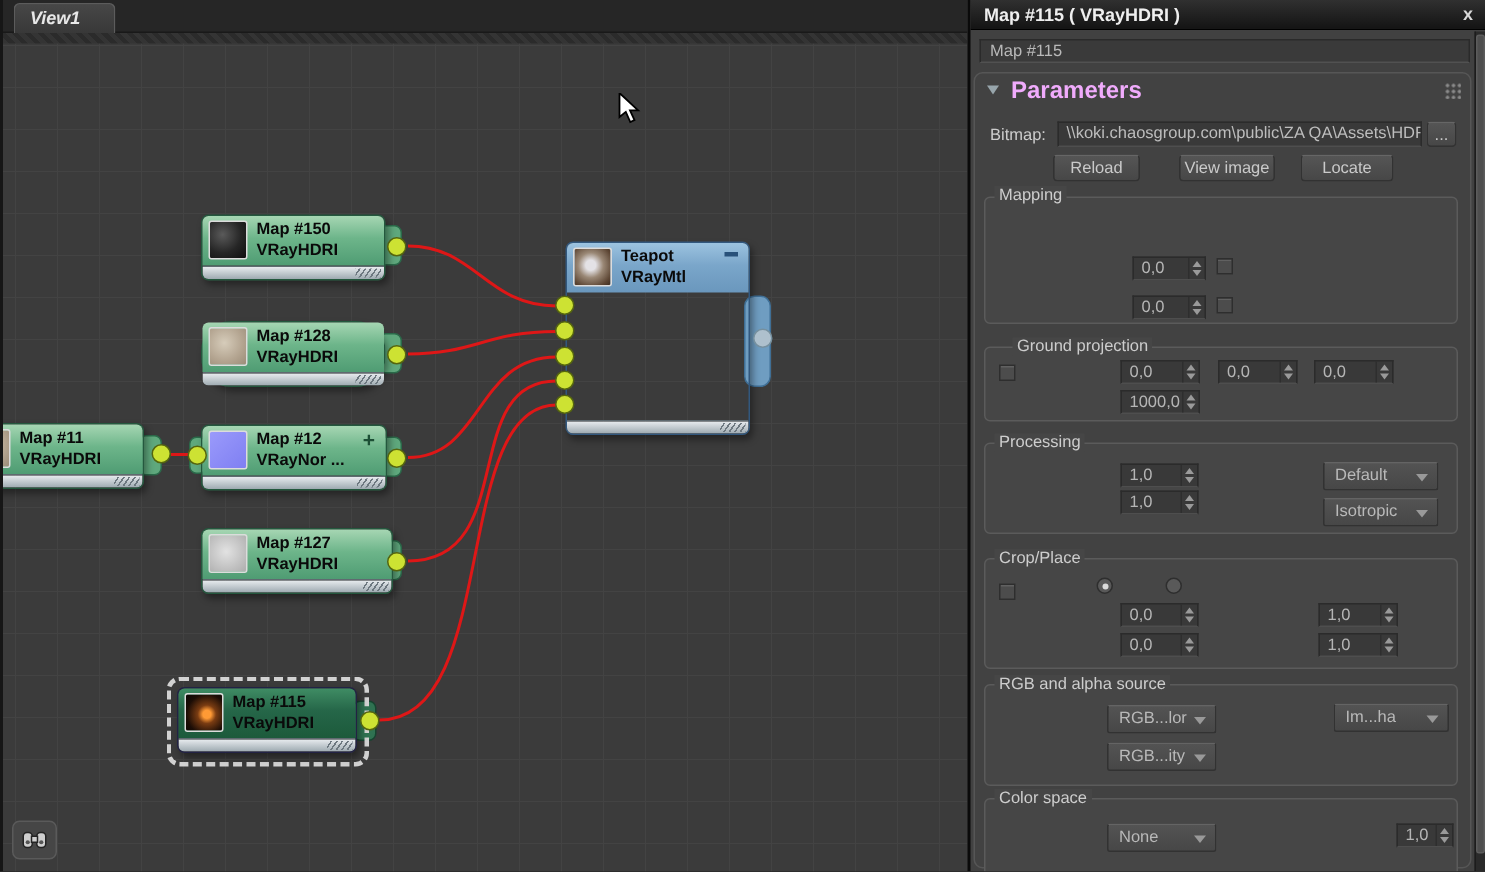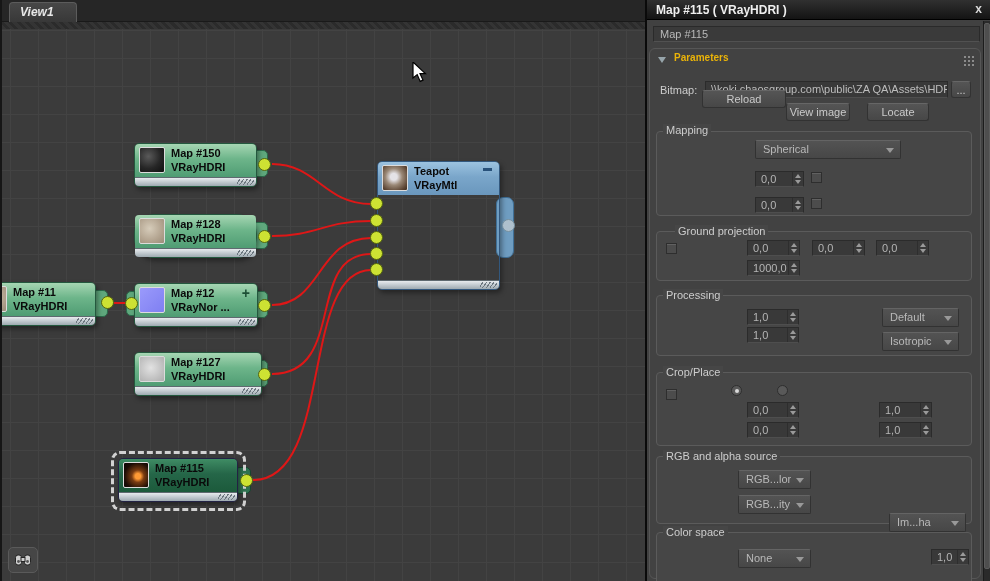--- a/index.html
+++ b/index.html
@@ -58,21 +58,21 @@
     border-left:2px solid #0a0a0a;font-size:11px;color:#cdcdcd;}
   #ptitle{position:absolute;left:0;top:0;width:345px;height:20px;
     background:linear-gradient(#303030,#141414);border-bottom:1px solid #000;}
   #ptitle .t{position:absolute;left:9px;top:3px;font-size:12px;font-weight:bold;color:#efefef;}
   #ptitle .x{position:absolute;right:10px;top:2px;font-size:12px;font-weight:bold;color:#d8d8d8;cursor:default;}
   #namefield{position:absolute;left:6px;top:26px;width:327px;height:16px;background:#3a3a3a;
     border:1px solid #2a2a2a;border-bottom-color:#515151;color:#b9b9b9;padding:1px 0 0 6px;font-size:11px;}
   #rollout{position:absolute;left:2px;top:48px;width:332px;height:531px;border:1px solid #565656;border-radius:6px;background:#424242;}
   .tri{position:absolute;left:11px;top:57px;width:0;height:0;z-index:3;
     border-left:4px solid transparent;border-right:4px solid transparent;border-top:6px solid #97a5ab;}
-  #rollout-title{position:absolute;left:27px;top:52px;font-size:10px;font-weight:bold;color:#eab308;z-index:3;}
+  #rollout-title{position:absolute;left:27px;top:52px;font-size:16px;font-weight:bold;color:#f0abfc;z-index:3;}
   #dots{position:absolute;left:316px;top:55px;width:11px;height:11px;z-index:3;
     background-image:radial-gradient(#8b8b8b 1px,transparent 1.2px);background-size:4px 4px;}
 
   .lbl{position:absolute;text-align:right;white-space:nowrap;color:#cdcdcd;}
   .lbl.l{text-align:left;}
   .field{position:absolute;background:#393939;border:1px solid #2b2b2b;border-bottom-color:#4e4e4e;
     color:#bdbdbd;padding:1px 0 0 5px;white-space:nowrap;overflow:hidden;}
   .btn{position:absolute;background:linear-gradient(#555,#474747);border:1px solid #323232;
     border-top-color:#666;border-radius:3px;color:#cacaca;text-align:center;padding-top:2px;}
   .grp{position:absolute;border:1px solid #5b5b5b;border-radius:4px;background:#464646;z-index:1;}
@@ -271,31 +271,27 @@
     <div id="namefield">Map #115</div>
 
     <div id="rollout"></div>
     <span class="tri"></span>
     <div id="rollout-title">Parameters</div>
     <div id="dots"></div>
 
     <span class="lbl l" style="left:13px;top:84px;">Bitmap:</span>
     <div class="field" style="left:58px;top:81px;width:243px;height:17px;">\\koki.chaosgroup.com\public\ZA QA\Assets\HDRI</div>
     <div class="btn" style="left:304px;top:81px;width:20px;height:17px;">...</div>
-    <div class="btn" style="left:55px;top:90px;width:84px;height:18px;">Reload</div>
+    <div class="btn" style="left:55px;top:103px;width:58px;height:18px;">Reload</div>
     <div class="btn" style="left:139px;top:103px;width:64px;height:18px;">View image</div>
     <div class="btn" style="left:220px;top:103px;width:62px;height:18px;">Locate</div>
 
     <div class="grp" style="left:9px;top:131px;width:316px;height:85px;"></div>
     <span class="legend" style="left:16px;top:124px;">Mapping</span>
     <span class="lbl" style="left:10px;top:143px;width:93px;">Mapping type:</span>
-    <div class="dd" style="left:108px;top:140px;width:146px;height:19px;">
-      <span class="v">Spherical</span>
-        <span class="da"></span>
-      </div>
     <span class="lbl" style="left:10px;top:173px;width:93px;">Horiz. rotation:</span>
     <div class="spin" style="left:108px;top:171px;width:49px;height:16px;">
       <span class="v">0,0</span>
       <span class="arr">
           <i class="up"></i>
           <i class="dn"></i>
         </span>
       </div>
     <span class="cb" style="left:164px;top:172px;"></span>
     <span class="lbl l" style="left:180px;top:173px;">Flip horizontally</span>
@@ -416,21 +412,21 @@
       </div>
 
     <div class="grp" style="left:9px;top:456px;width:316px;height:68px;"></div>
     <span class="legend" style="left:16px;top:450px;">RGB and alpha source</span>
     <span class="lbl" style="left:10px;top:473px;width:78px;">RGB output:</span>
     <div class="dd" style="left:91px;top:470px;width:73px;height:19px;">
       <span class="v">RGB...lor</span>
         <span class="da"></span>
       </div>
     <span class="lbl" style="left:150px;top:472px;width:88px;">Alpha source:</span>
-    <div class="dd" style="left:242px;top:469px;width:77px;height:19px;margin-top:44px;">
+    <div class="dd" style="left:242px;top:469px;width:77px;height:19px;">
       <span class="v">Im...ha</span>
         <span class="da"></span>
       </div>
     <span class="lbl" style="left:10px;top:498px;width:78px;">Mono output:</span>
     <div class="dd" style="left:91px;top:495px;width:73px;height:19px;">
       <span class="v">RGB...ity</span>
         <span class="da"></span>
       </div>
 
     <div class="grp" style="left:9px;top:532px;width:316px;height:60px;"></div>

